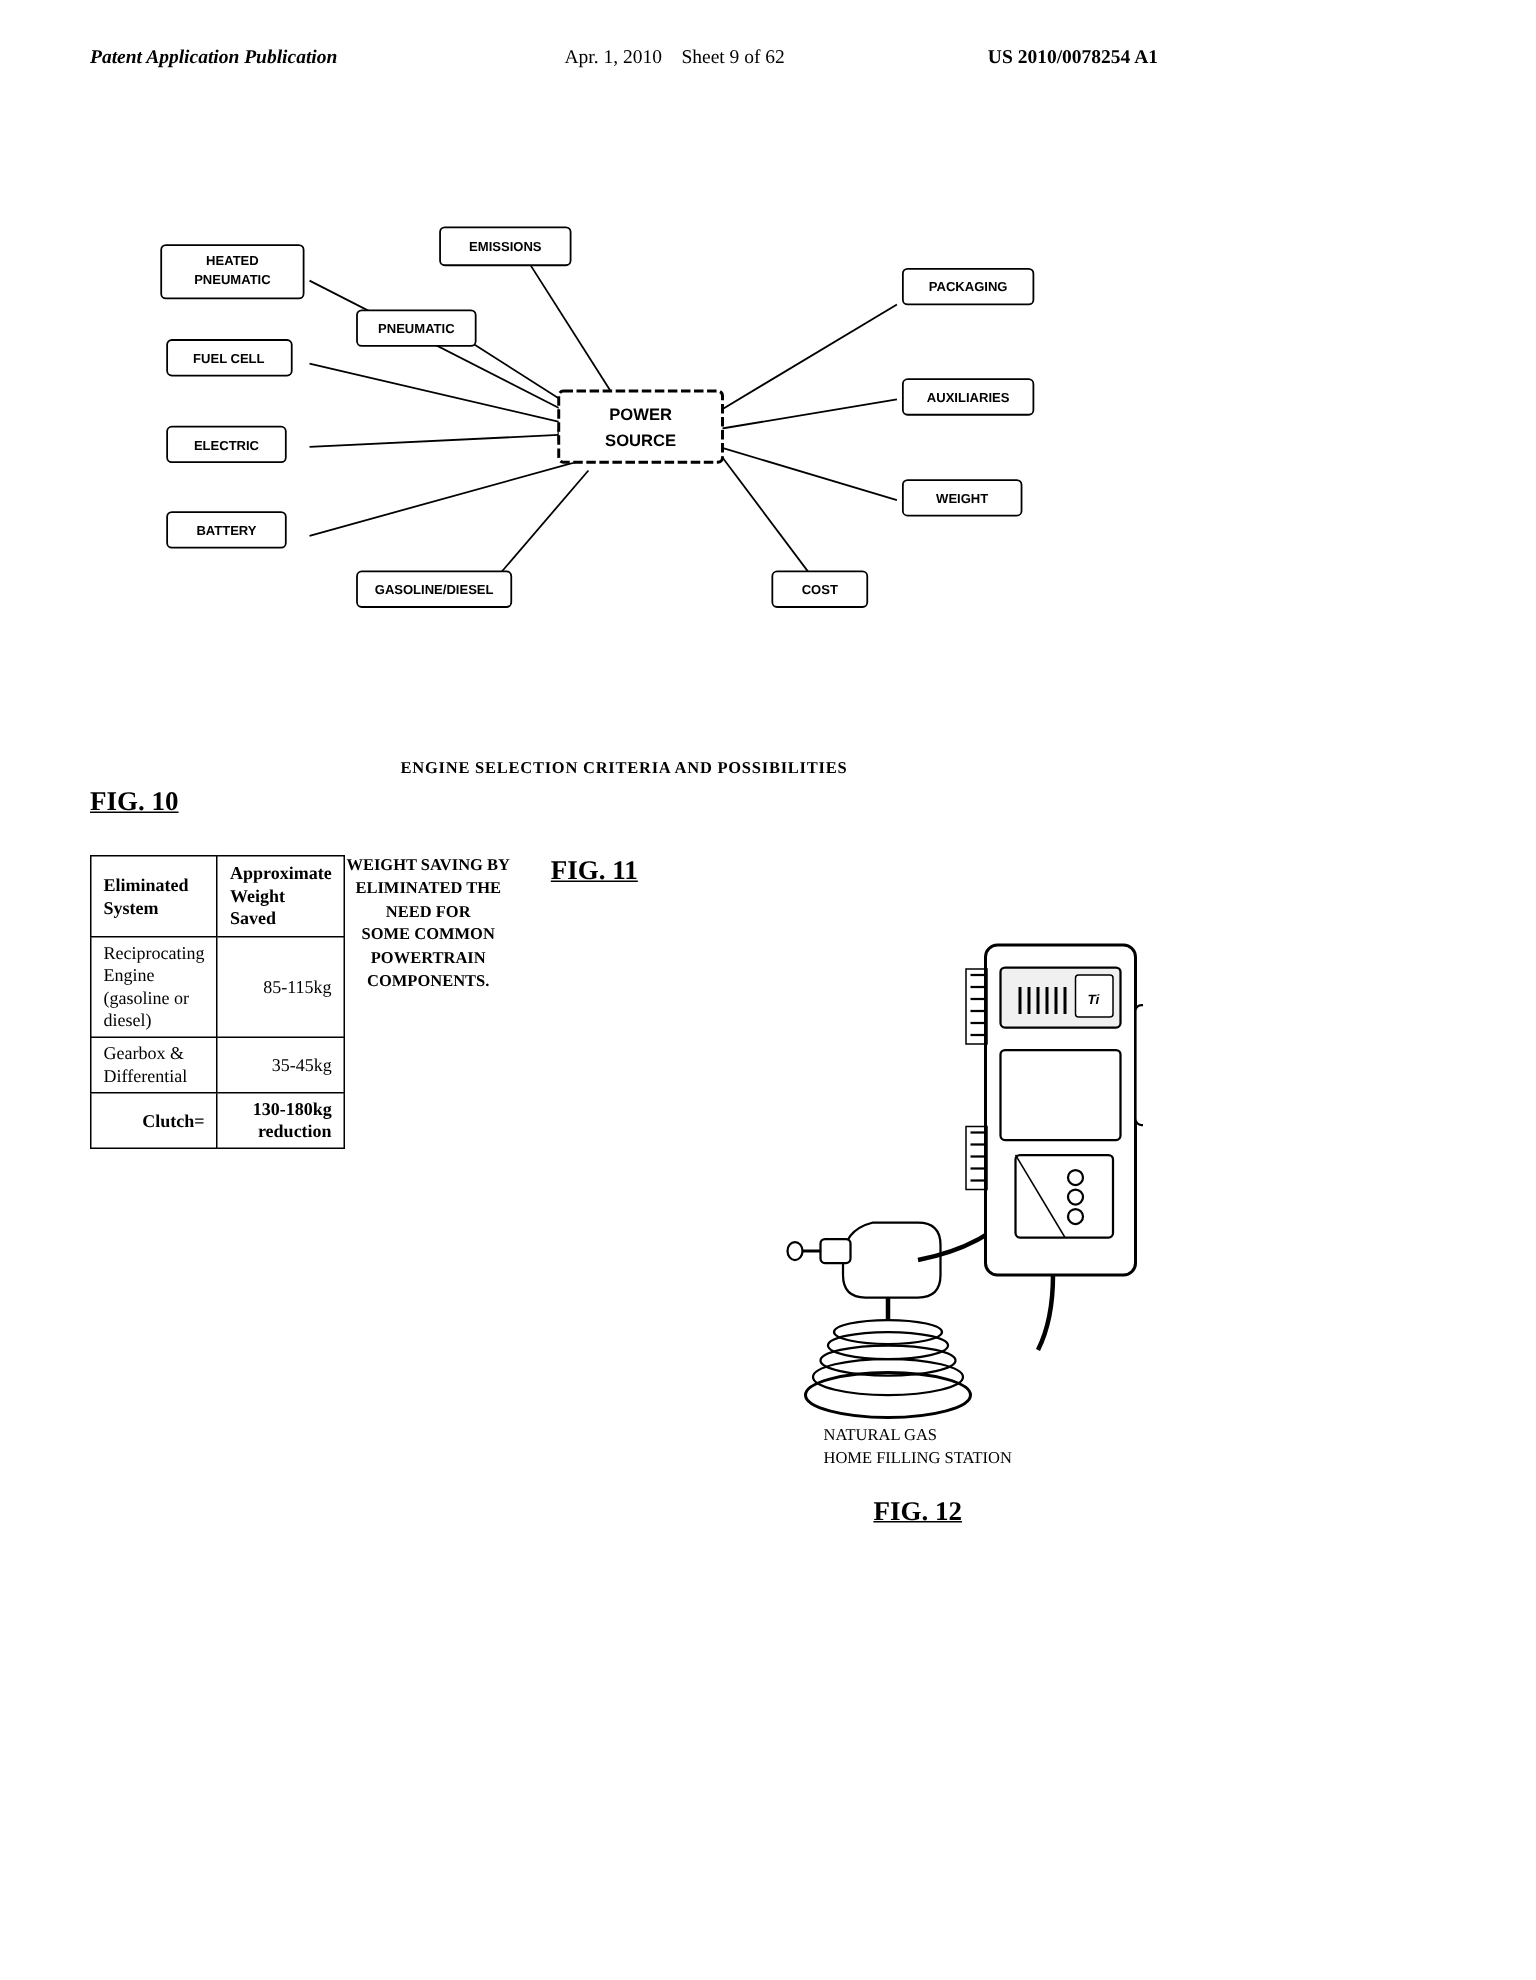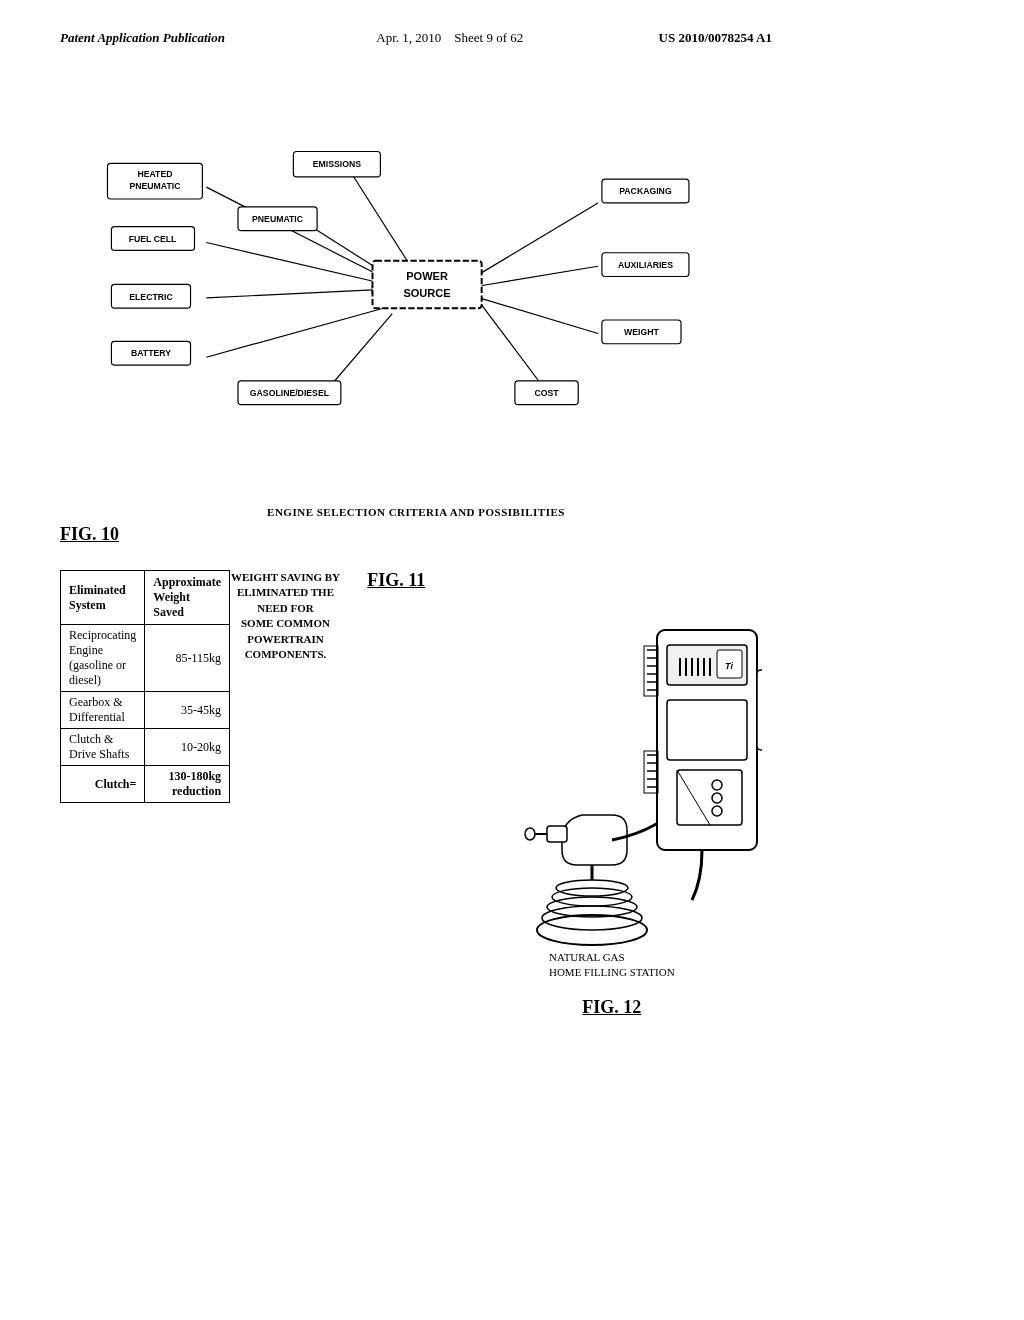--- a/index.html
+++ b/index.html
@@ -242,24 +242,20 @@
         </thead>
         <tbody id="table-body">
         <tr>
               <td>Reciprocating Engine<br>(gasoline or diesel)</td>
               <td style="text-align: right;">85-115kg</td>
             </tr>
             <tr>
               <td>Gearbox &amp; Differential</td>
               <td style="text-align: right;">35-45kg</td>
             </tr>
-            <tr>
-              <td>Clutch &amp; Drive Shafts</td>
-              <td style="text-align: right;">10-20kg</td>
-            </tr>
             <tr class="total-row">
               <td style="text-align: right; font-weight: bold;">Clutch=</td>
               <td style="font-weight: bold;">130-180kg reduction</td>
             </tr>
           </tbody>
       </table>
       <div class="fig11-caption">
         WEIGHT SAVING BY ELIMINATED THE NEED FOR<br>SOME COMMON POWERTRAIN COMPONENTS.
       </div>
       <div class="fig11-label">FIG.   11</div>

